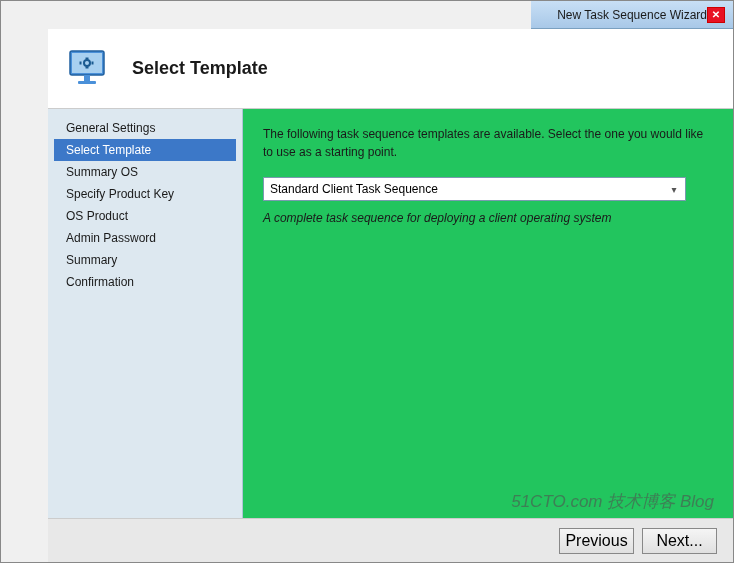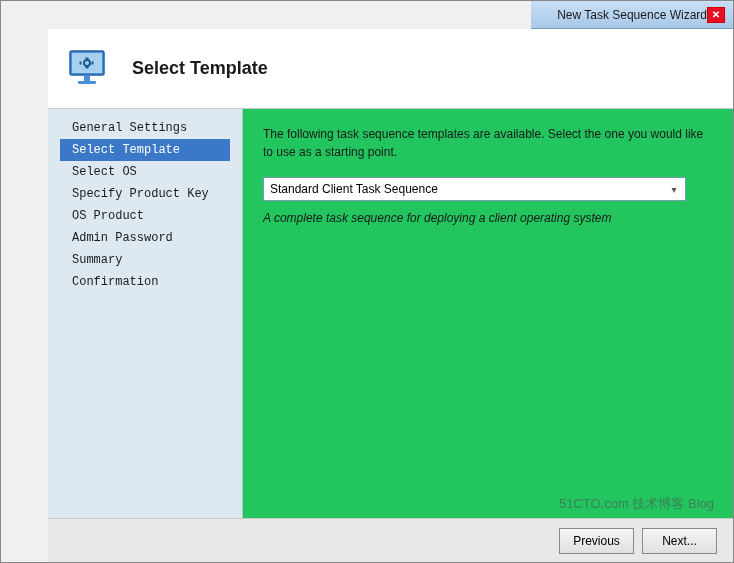--- a/index.html
+++ b/index.html
@@ -94,23 +94,22 @@
     }
 
     .wizard-body {
       flex: 1;
       display: flex;
     }
 
     .wizard-sidebar {
       width: 195px;
       background: #dde8f0;
-      padding: 8px 12px;
+      padding: 8px 6px;
       border-right: 1px solid #b0c4d8;
-      font-family: Liberation Mono, monospace;
     }
 
     .sidebar-item {
       padding: 4px 12px;
       cursor: pointer;
       color: #1a1a1a;
       font-size: 12px;
     }
 
     .sidebar-item.active {
@@ -182,33 +181,34 @@
       align-items: center;
       gap: 8px;
       height: 44px;
     }
 
     .footer-btn {
       width: 75px;
       height: 26px;
       border: 1px solid #888;
       background: linear-gradient(to bottom, #f5f5f5, #e0e0e0);
-      font-size: 12px;
+      font-size: 16px;
       cursor: pointer;
       display: flex;
       align-items: center;
       justify-content: center;
     }
 
     .watermark {
       position: absolute;
       bottom: 50px;
       right: 20px;
-      font-size: 13px;
+      font-size: 17px;
       color: rgba(80, 80, 80, 0.6);
+      font-style: italic;
       margin-top: 16px;
     }
   </style>
 </head>
 <body>
 
 <div class="window">
 
   <div class="title-bar">
     <div style="width:18px;"></div>
@@ -238,21 +238,21 @@
         </svg>
       </div>
       <h1 class="wizard-header-title">Select Template</h1>
     </div>
 
     <div class="wizard-body">
 
       <div class="wizard-sidebar">
         <div class="sidebar-item">General Settings</div>
         <div class="sidebar-item active">Select Template</div>
-        <div class="sidebar-item">Select OS</div>
+        <div class="sidebar-item">Summary OS</div>
         <div class="sidebar-item">Specify Product Key</div>
         <div class="sidebar-item">OS Product</div>
         <div class="sidebar-item">Admin Password</div>
         <div class="sidebar-item">Summary</div>
         <div class="sidebar-item">Confirmation</div>
       </div>
 
       <div class="wizard-main">
         <p class="main-description">The following task sequence templates are available.  Select the one you would like to use as a starting point.</p>
 

